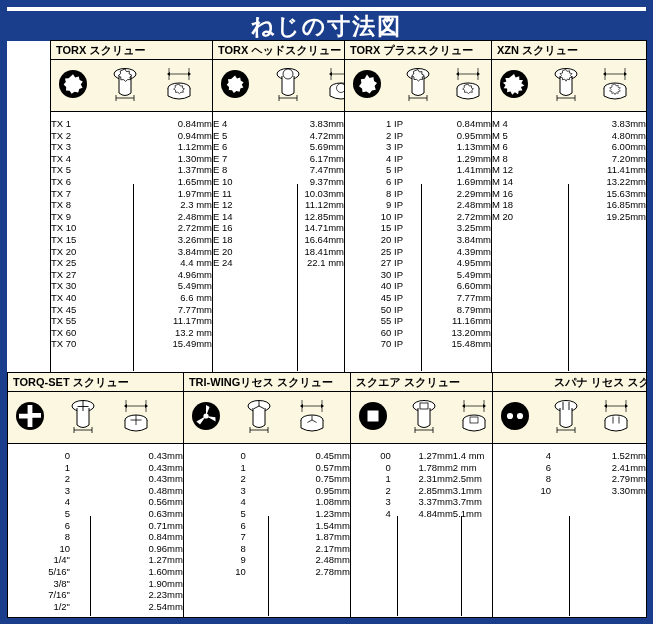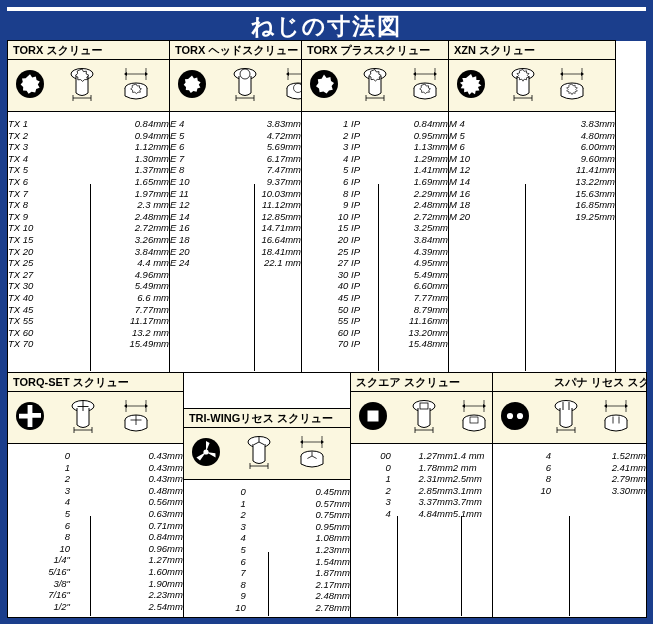--- a/index.html
+++ b/index.html
@@ -50,21 +50,21 @@
     top: 40px;
     width: 639px;
     height: 577px;
     box-sizing: border-box;
   }
   .row {
     display: flex;
     width: 100%;
     box-sizing: border-box;
   }
-  .row-top { height: 332px; }
+  .row-top { height: 332px; justify-content: flex-end; }
   .row-bottom { height: 245px; }
 
   .panel {
     position: relative;
     box-sizing: border-box;
     border: 1px solid #000000;
     margin-right: -1px;
     margin-bottom: -1px;
     background: #ffffff;
     overflow: hidden;
@@ -90,21 +90,20 @@
     border-bottom: 1px solid #000000;
     position: relative;
     box-sizing: border-box;
   }
   .panel-body {
     position: relative;
     box-sizing: border-box;
     padding-top: 6px;
     background: #ffffff;
     height: calc(100% - 72px);
-    font-style: italic;
   }
   .biticon {
     position: absolute;
     top: 8px;
     left: 8px;
   }
   svg { display: block; }
 
   
   table.data {
@@ -494,21 +493,21 @@
                 </tr>
               <tr>
                   <td class="lblnum">70 IP</td>
                   <td class="val">15.48mm</td>
                 </tr>
             </tbody>
           </table>
         </div>
       </div>
 
-      <div class="panel" style="width:168px;">
+      <div class="panel" style="width:156px;">
         <div class="panel-head">
           <span class="ptitle">XZN スクリュー</span>
         </div>
         <div class="panel-fig">
           <span class="biticon" style="left:7px; top:9px;">
             <svg width="30" height="30" viewBox="0 0 30 30">
               <circle cx="15" cy="15" r="14" fill="#000"></circle>
               <path d="M15 5 L16.6 8.4 L20.2 7.2 L20.4 11 L24 11 L22.4 14.2 L25.4 16.4 L22 18 L23.4 21.4 L19.7 21.7 L19 25.3 L15.9 23.3 L13.2 25.8 L11.6 22.4 L8.1 23.3 L8.2 19.6 L4.7 19.2 L6.6 16.1 L3.9 13.7 L7.4 12.4 L6.3 8.9 L10 9 Z" fill="#fff"></path>
               <circle cx="15" cy="15" r="3.6" fill="#fff"></circle>
             </svg>
@@ -545,22 +544,22 @@
                 </tr>
               <tr>
                   <td class="lbl">M   5</td>
                   <td class="val">4.80mm</td>
                 </tr>
               <tr>
                   <td class="lbl">M   6</td>
                   <td class="val">6.00mm</td>
                 </tr>
               <tr>
-                  <td class="lbl">M 10</td>
-                  <td class="val">9.60mm</td>
+                  <td class="lbl">M   8</td>
+                  <td class="val">7.20mm</td>
                 </tr>
               <tr>
                   <td class="lbl">M 12</td>
                   <td class="val">11.41mm</td>
                 </tr>
               <tr>
                   <td class="lbl">M 14</td>
                   <td class="val">13.22mm</td>
                 </tr>
               <tr>
@@ -676,21 +675,21 @@
                 </tr>
               <tr>
                   <td class="lblnum">1/2"</td>
                   <td class="val">2.54mm</td>
                 </tr>
             </tbody>
           </table>
         </div>
       </div>
 
-      <div class="panel" style="width:169px;margin-top:36px;">
+      <div class="panel" style="width:169px;">
         <div class="panel-head">
           <span class="ptitle">TRI-WINGリセス スクリュー</span>
         </div>
         <div class="panel-fig">
           <span class="biticon" style="left:7px; top:9px;">
             <svg width="30" height="30" viewBox="0 0 30 30">
               <circle cx="15" cy="15" r="14" fill="#000"></circle>
               <path d="M15 15 L15 4 L18.6 6 Z M15 15 L24.6 20.5 L24.4 16.3 Z M15 15 L5.4 20.5 L9 23.5 Z" fill="#fff"></path>
               <circle cx="15" cy="15" r="2.6" fill="#fff"></circle>
             </svg>

